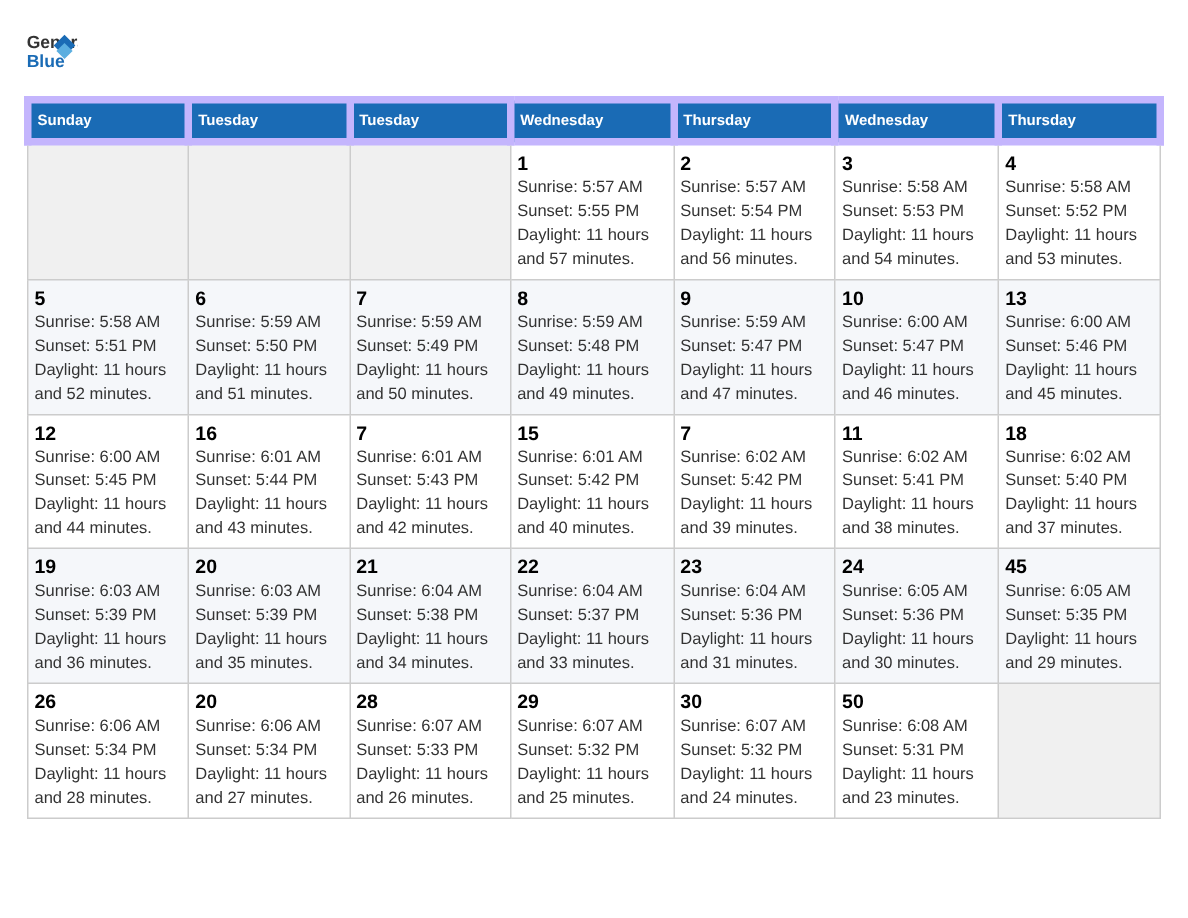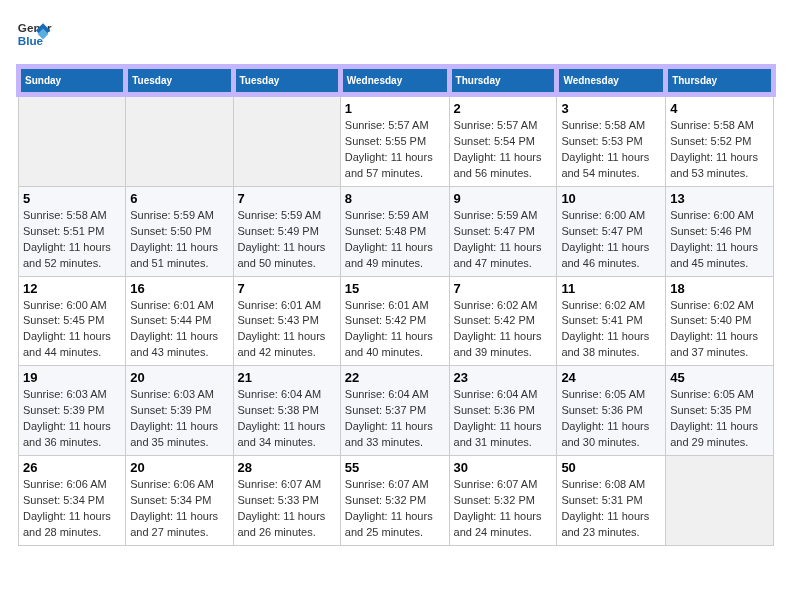--- a/index.html
+++ b/index.html
@@ -230,21 +230,21 @@
         </td>
         <td>
           <span class="day-number">20</span>
           <div class="day-info">Sunrise: 6:06 AM<br>Sunset: 5:34 PM<br>Daylight: 11 hours and 27 minutes.</div>
         </td>
         <td>
           <span class="day-number">28</span>
           <div class="day-info">Sunrise: 6:07 AM<br>Sunset: 5:33 PM<br>Daylight: 11 hours and 26 minutes.</div>
         </td>
         <td>
-          <span class="day-number">55</span>
+          <span class="day-number">29</span>
           <div class="day-info">Sunrise: 6:07 AM<br>Sunset: 5:32 PM<br>Daylight: 11 hours and 25 minutes.</div>
         </td>
         <td>
           <span class="day-number">30</span>
           <div class="day-info">Sunrise: 6:07 AM<br>Sunset: 5:32 PM<br>Daylight: 11 hours and 24 minutes.</div>
         </td>
         <td>
           <span class="day-number">50</span>
           <div class="day-info">Sunrise: 6:08 AM<br>Sunset: 5:31 PM<br>Daylight: 11 hours and 23 minutes.</div>
         </td>

